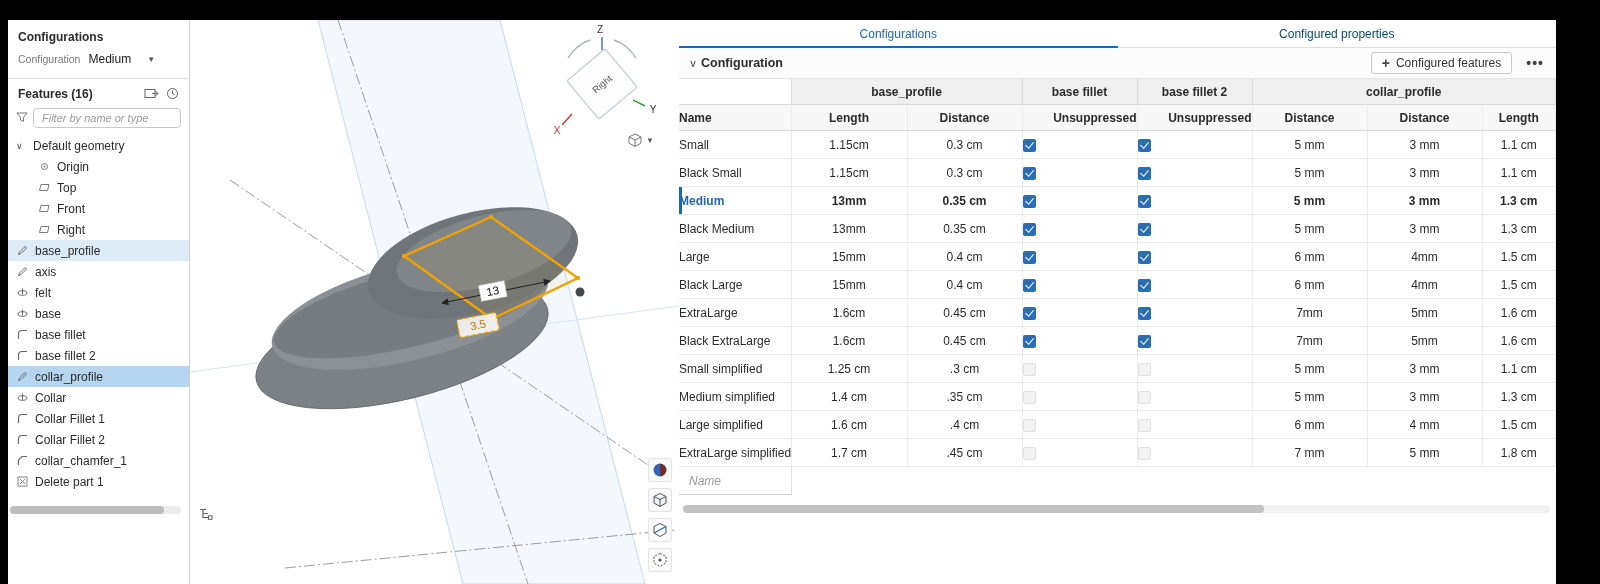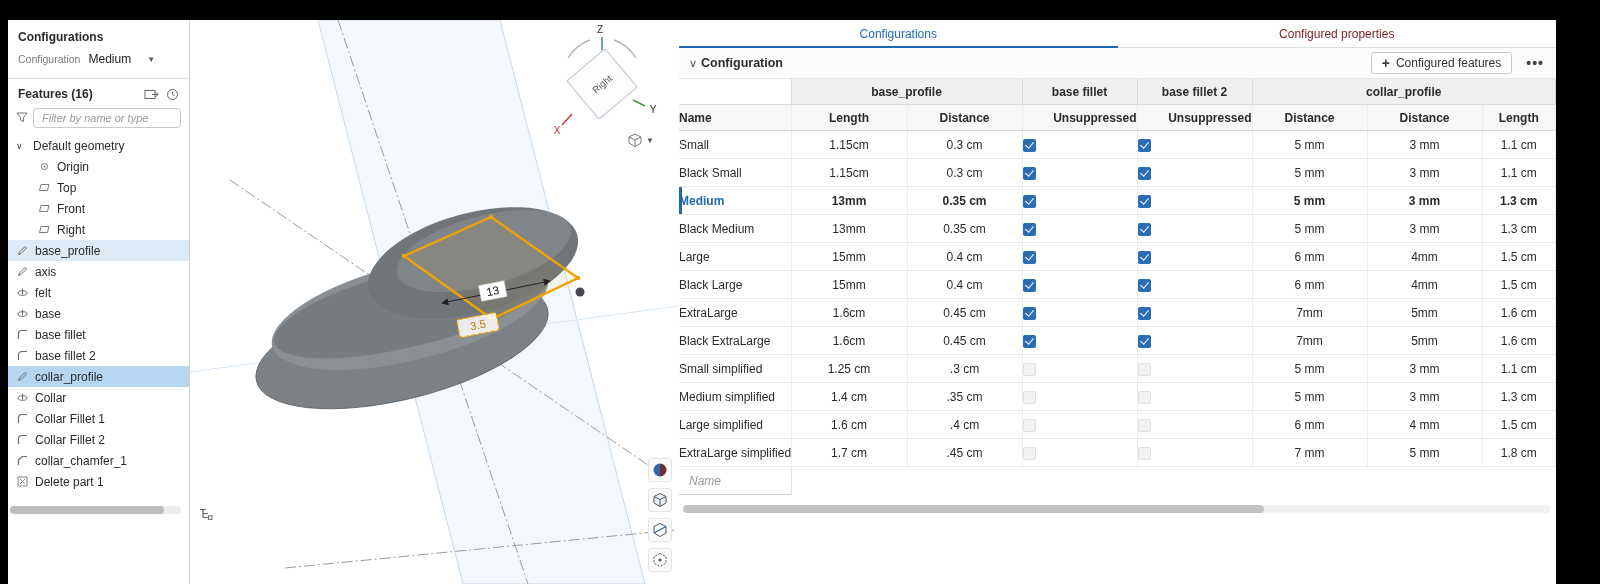--- a/index.html
+++ b/index.html
@@ -7,21 +7,21 @@
        font-family:"Liberation Sans",sans-serif;font-size:12px;color:#2b2b2b;}
   #app{position:absolute;left:8px;top:20px;width:1548px;height:564px;background:#fff;display:flex;}
 
   
   .left-panel{width:181px;flex:none;border-right:1px solid #cfcfcf;position:relative;background:#fff;}
   .lp-title{font-weight:bold;padding:10px 10px 3px;}
   .lp-config{display:flex;align-items:center;gap:8px;padding:5px 10px 12px;border-bottom:1px solid #e3e3e3;}
   .lp-config-label{color:#7a7a7a;font-size:10.5px;}
   .lp-select{display:flex;align-items:center;gap:16px;cursor:pointer;color:#222;}
   .caret{font-size:8px;color:#555;}
-  .lp-feat-hdr{display:flex;align-items:center;padding:8px 10px 5px;}
+  .lp-feat-hdr{display:flex;padding:8px 10px 5px;}
   .lp-feat-title{font-weight:bold;flex:1;}
   .hdr-icon{margin-left:7px;display:inline-flex;cursor:pointer;}
   .lp-filter{display:flex;align-items:center;gap:5px;margin:2px 8px 7px 8px;}
   .lp-filter input{flex:1;min-width:0;border:1px solid #c9c9c9;border-radius:4px;padding:3px 8px;font-size:11px;font-family:inherit;color:#333;}
   .lp-filter input::placeholder{font-style:italic;color:#9a9a9a;}
   .tree-row{display:flex;align-items:center;height:21px;padding-left:8px;gap:6px;cursor:pointer;white-space:nowrap;}
   .tree-row.indent{padding-left:30px;}
   .tree-row.hl-light{background:#ddebf7;}
   .tree-row.hl-selected{background:#b5d5f0;}
   .chev{font-size:9px;color:#444;width:11px;flex:none;}
@@ -34,21 +34,21 @@
   .viewport{width:489px;flex:none;position:relative;background:#fff;overflow:hidden;}
   svg.scene{position:absolute;left:0;top:0;}
   .vp-tree-btn{position:absolute;left:5px;top:483px;width:20px;height:20px;display:flex;align-items:center;justify-content:center;cursor:pointer;border-radius:3px;}
   .vp-cube-btn{position:absolute;left:437px;top:113px;display:flex;align-items:center;gap:3px;cursor:pointer;color:#666;}
   .vp-tools{position:absolute;right:7px;bottom:12px;display:flex;flex-direction:column;gap:6px;}
   .vp-tool{width:22px;height:22px;border-radius:3px;background:#fafafa;border:1px solid #e4e4e4;display:flex;align-items:center;justify-content:center;cursor:pointer;}
 
   
   .right-panel{flex:1;min-width:0;display:flex;flex-direction:column;background:#fff;}
   .tabs{display:flex;height:27px;flex:none;border-bottom:1px solid #dedede;}
-  .tab{flex:1;display:flex;align-items:center;justify-content:center;color:#7f1d1d;cursor:pointer;position:relative;}
+  .tab{flex:1;display:flex;align-items:center;justify-content:center;color:#0c4a6e;cursor:pointer;position:relative;}
   .tab.active{color:#1e68b3;}
   .tab.active::after{content:"";position:absolute;left:0;right:0;bottom:-1px;height:2px;background:#1e68b3;}
   .section-hdr{display:flex;align-items:center;height:30px;padding:0 12px 0 10px;border-bottom:1px solid #e6e6e6;flex:none;background:#fcfcfc;}
   .sec-chev{color:#555;font-size:11px;margin-right:4px;cursor:pointer;}
   .section-title{font-weight:bold;font-size:12.5px;}
   .spacer{flex:1;}
   .cfg-btn{display:flex;align-items:center;gap:6px;border:1px solid #c9c9c9;border-radius:3px;background:#fff;padding:3px 10px;font-size:12px;font-family:inherit;color:#333;cursor:pointer;}
   .plus{font-size:14px;font-weight:bold;color:#444;line-height:10px;}
   .more-btn{margin-left:14px;color:#444;font-size:14px;font-weight:bold;letter-spacing:1px;cursor:pointer;}
 

